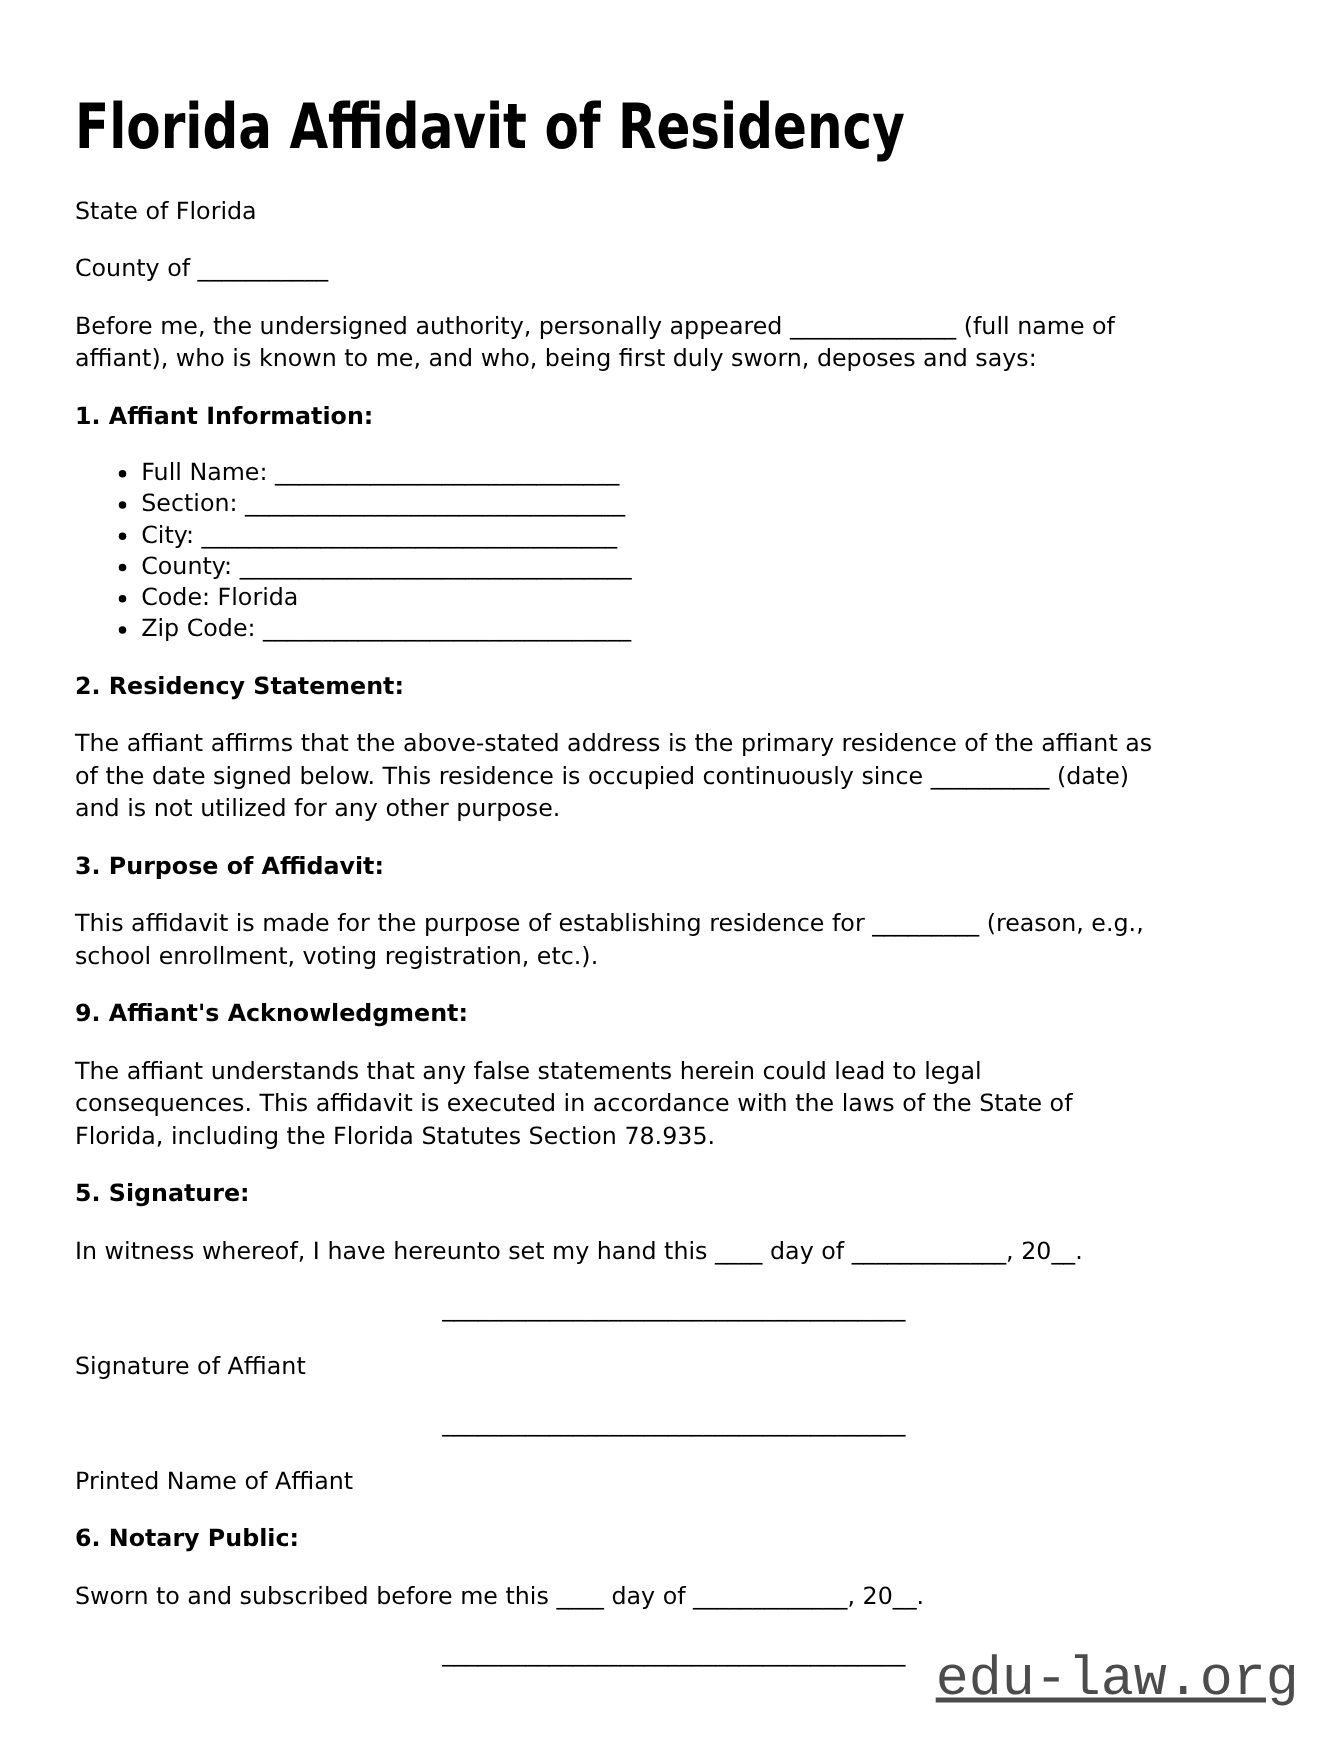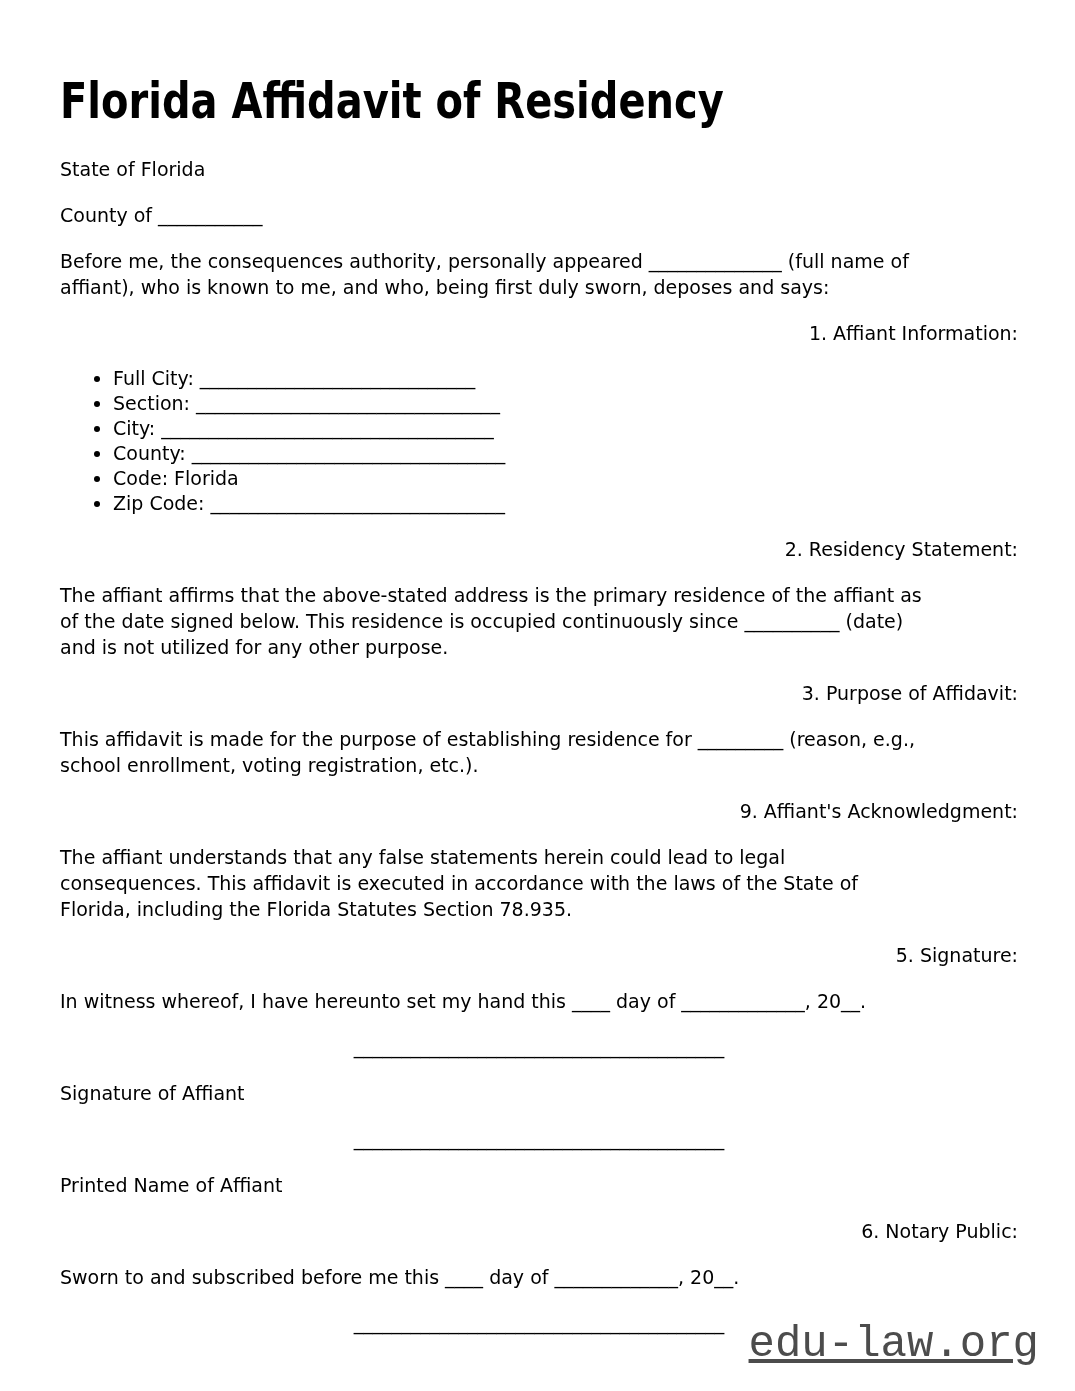--- a/index.html
+++ b/index.html
@@ -25,21 +25,21 @@
   }
   .line,
   p.para,
   h2.sec,
   .blank-line {
     font-size: 19px;
     line-height: 26px;
     margin: 0 0 20px 0;
   }
   p.para { white-space: pre-line; }
-  h2.sec { font-weight: normal; text-align: right; }
+  h2.sec { font-weight: bold; }
   ul.info {
     margin: 0 0 20px 0;
     padding: 0 0 0 53px;
     font-size: 19px;
     line-height: 25px;
     list-style-type: disc;
   }
   .blank-line { white-space: nowrap; text-align: center; }
   .watermark {
     position: absolute;
@@ -52,26 +52,26 @@
     text-decoration: underline;
   }
 </style>
 </head>
 <body>
 
 <h1 class="doc-title">Florida Affidavit of Residency</h1>
 
 <p class="line">State of Florida</p>
 <p class="line">County of ___________</p>
-<p class="para">Before me, the consequences authority, personally appeared ______________ (full name of
+<p class="para">Before me, the undersigned authority, personally appeared ______________ (full name of
 affiant), who is known to me, and who, being first duly sworn, deposes and says:</p>
 
 <h2 class="sec">1. Affiant Information:</h2>
 <ul class="info">
-  <li>Full City: _____________________________</li>
+  <li>Full Name: _____________________________</li>
   <li>Section: ________________________________</li>
   <li>City: ___________________________________</li>
   <li>County: _________________________________</li>
   <li>Code: Florida</li>
   <li>Zip Code: _______________________________</li>
 </ul>
 
 <h2 class="sec">2. Residency Statement:</h2>
 <p class="para">The affiant affirms that the above-stated address is the primary residence of the affiant as
 of the date signed below. This residence is occupied continuously since __________ (date)

